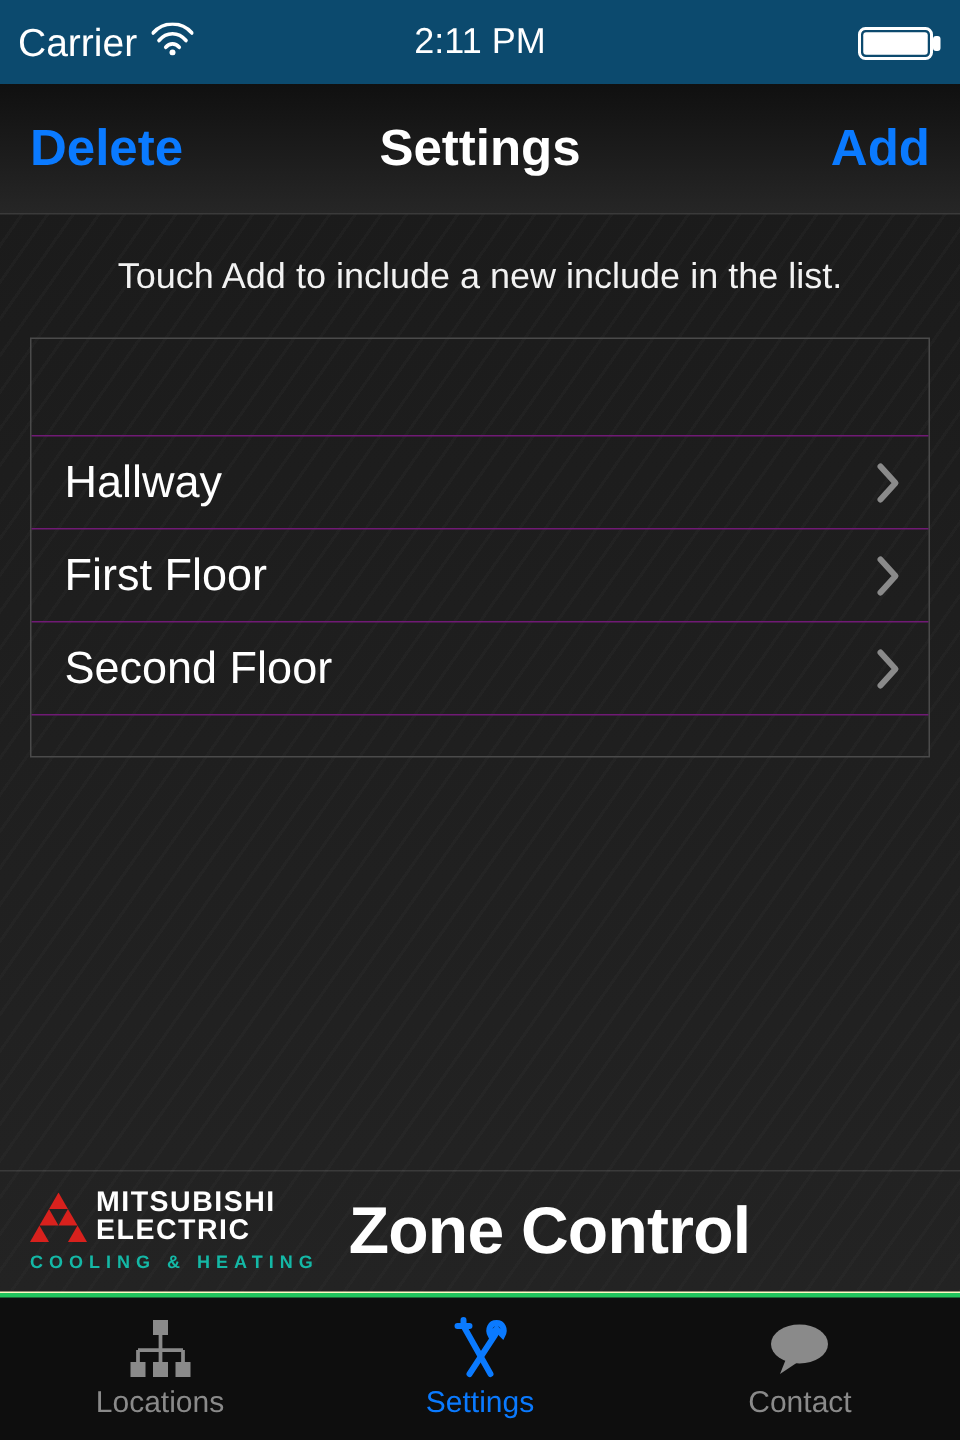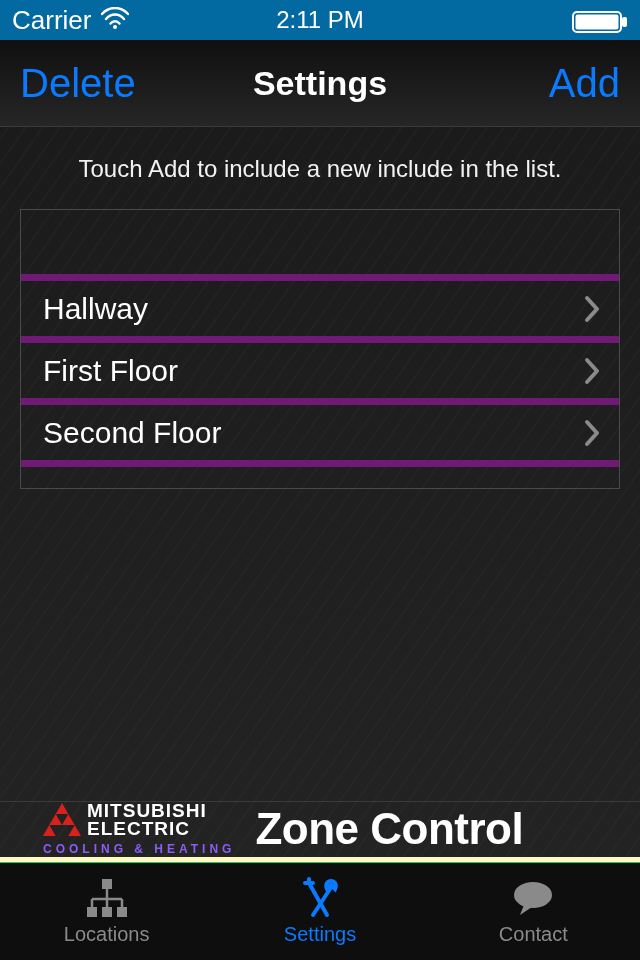--- a/index.html
+++ b/index.html
@@ -13,58 +13,58 @@
       repeating-linear-gradient(125deg,
         rgba(60,60,60,0.15) 0px,
         rgba(60,60,60,0.15) 2px,
         rgba(0,0,0,0) 2px,
         rgba(0,0,0,0) 14px),
       linear-gradient(#1a1a1a, #232323);
     z-index: 0;
   }
 
   
-  .status-bar { position: relative; height: 40px; display:flex; align-items:center; justify-content:space-between; padding: 0 12px; font-size: 24px; background:#0369a1; z-index:2;}
+  .status-bar { position: relative; height: 56px; display:flex; align-items:center; justify-content:space-between; padding: 0 12px; font-size: 24px; background:#0c4a6e; z-index:2;}
   .status-left { display:flex; align-items:center; gap:10px; font-size:26px;}
   .status-bar .wifi { display:inline-block; }
   .status-center { position:absolute; left:50%; transform:translateX(-50%); font-weight:400; font-size:24px; }
   .status-right svg { vertical-align:middle; }
 
   
   .nav-bar { position:relative; height:86px; display:flex; align-items:center; justify-content:space-between; padding:0 20px; z-index:2; background:linear-gradient(#101010,#262626); }
-  .nav-button { color:#0a7aff; font-size:40px; font-weight:400; }
+  .nav-button { color:#0a7aff; font-size:34px; font-weight:700; }
   .nav-title { position:absolute; left:50%; transform:translateX(-50%); font-size:34px; font-weight:700; color:#fff; }
 
   .divider-line { position:relative; height:1px; background:#3a3a3a; z-index:2; }
 
   
   .content { position:relative; z-index:1; padding: 0 0 0 0; }
   .instruction { text-align:center; font-size:24px; color:#f2f2f2; padding:28px 10px 18px; font-weight:400;}
   .location-list { margin: 8px 20px 0; border:1px solid #4a4a4a; }
-  .location-row { position:relative; height:62px; border-top:7px solid #701a75; display:flex; align-items:center; padding:0 22px; }
+  .location-row { position:relative; height:62px; border-top:1px solid #701a75; display:flex; align-items:center; padding:0 22px; }
   .location-row:first-child { border-top:none; }
   .location-row.blank { height:64px; }
   .location-label { font-size:30px; color:#fff; }
   .chevron { position:absolute; right:18px; top:50%; transform:translateY(-50%); color:#8a8a8a; }
   .chevron svg { display:block; }
   .location-row.last-blank { height:28px; }
 
   
-  .brand-row { position:absolute; left:0; right:0; bottom:98px; height:61px; display:flex; align-items:center; z-index:2; background:transparent; border-bottom:5px solid #fef9c3;padding-left:23px;}
+  .brand-row { position:absolute; left:0; right:0; bottom:98px; height:82px; display:flex; align-items:center; z-index:2; background:transparent; border-bottom:1px solid #fef9c3;}
   .brand-row::after{content:"";position:absolute;left:0;right:0;top:0;height:1px;background:rgba(200,200,200,0.15);}
   .me-block { display:flex; flex-direction:column; align-items:flex-start; margin-left:20px; }
   .me-top { display:flex; align-items:center; gap:6px;}
   .me-tri svg{display:block;}
   .me-word { display:flex; flex-direction:column; line-height:0.95; }
   .me-word span { font-weight:800; font-size:19px; letter-spacing:1px; color:#fff; font-family: Arial, sans-serif;}
-  .me-sub { font-size:12px; letter-spacing:4px; color:#8b5cf6; margin-top:4px; font-weight:600;}
+  .me-sub { font-size:12px; letter-spacing:4px; color:#14b8a6; margin-top:4px; font-weight:600;}
   .zone { margin-left:20px; font-size:44px; font-weight:700; color:#fff; letter-spacing:-0.5px; }
 
   
-  .tab-bar { position:absolute; left:0; right:0; bottom:0; height:98px; display:flex; z-index:3; background:#0e0e0e; border-top:1px solid #22c55e;}
+  .tab-bar { position:absolute; left:0; right:0; bottom:0; height:98px; display:flex; z-index:3; background:#0e0e0e; border-top:3px solid #22c55e;}
   .tab { flex:1; display:flex; flex-direction:column; align-items:center; justify-content:center; gap:2px; color:#8a8a8a; }
   .tab.active { color:#0a7aff; }
   .tab .tab-label { font-size:20px; margin-top:2px;}
   .tab svg { display:block; }
 </style>
 </head>
 <body>
 
 <div class="screen">
   <div class="bg-texture"></div>

